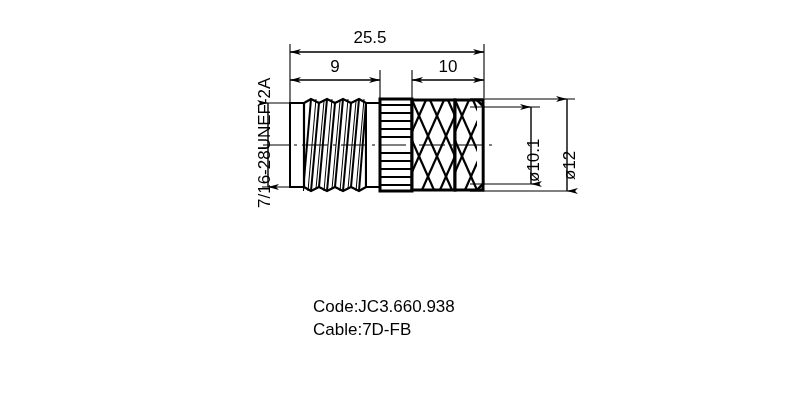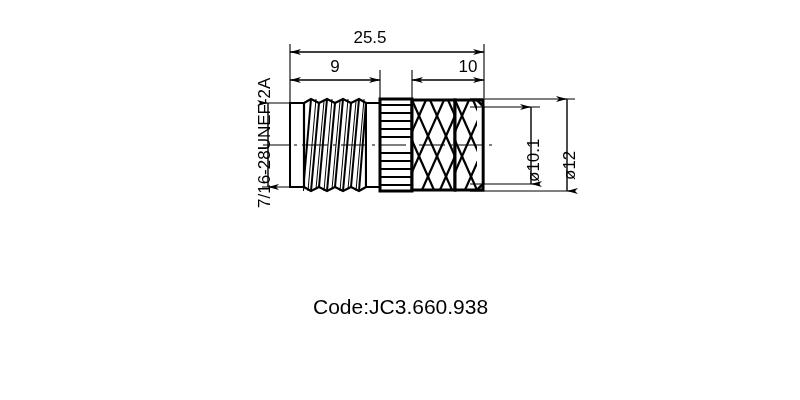--- a/index.html
+++ b/index.html
@@ -36,39 +36,39 @@
   
   .caption-block {
     position: absolute;
     left: 313px;
     top: 295px;
     width: 300px;
     text-align: left;
   }
   .caption-line {
     font-family: "Liberation Sans", sans-serif;
-    font-size: 21px;
+    font-size: 17px;
     line-height: 23px;
     letter-spacing: 0px;
     color: #000000;
     white-space: nowrap;
   }
 
   
   .dim-text {
     position: absolute;
     font-family: "Liberation Sans", sans-serif;
     font-size: 17px;
     color: #000000;
     white-space: nowrap;
     line-height: 1;
   }
   .dim-25_5 { left: 370px; top: 29px; transform: translateX(-50%); }
   .dim-11   { left: 335px; top: 58px; transform: translateX(-50%); }
-  .dim-10   { left: 468px; top: 58px; transform: translateX(-50%); }
+  .dim-10   { left: 448px; top: 58px; transform: translateX(-50%); }
 
   .dim-vert {
     position: absolute;
     font-family: "Liberation Sans", sans-serif;
     font-size: 17px;
     color: #000000;
     white-space: nowrap;
     line-height: 1;
     transform-origin: 0 0;
   }
@@ -231,15 +231,16 @@
   <div class="dim-text dim-25_5">25.5</div>
   <div class="dim-text dim-11">9</div>
   <div class="dim-text dim-10">10</div>
 
   <div class="dim-vert dim-thread">7/16-28UNEF-2A</div>
   <div class="dim-vert dim-d101">ø10.1</div>
   <div class="dim-vert dim-d12">ø12</div>
 
   <div class="caption-block">
     <div class="caption-line">Code:JC3.660.938</div>
+    <div class="caption-line">Cable:7D-FB</div>
   </div>
 
 </div>
 
 </body></html>

